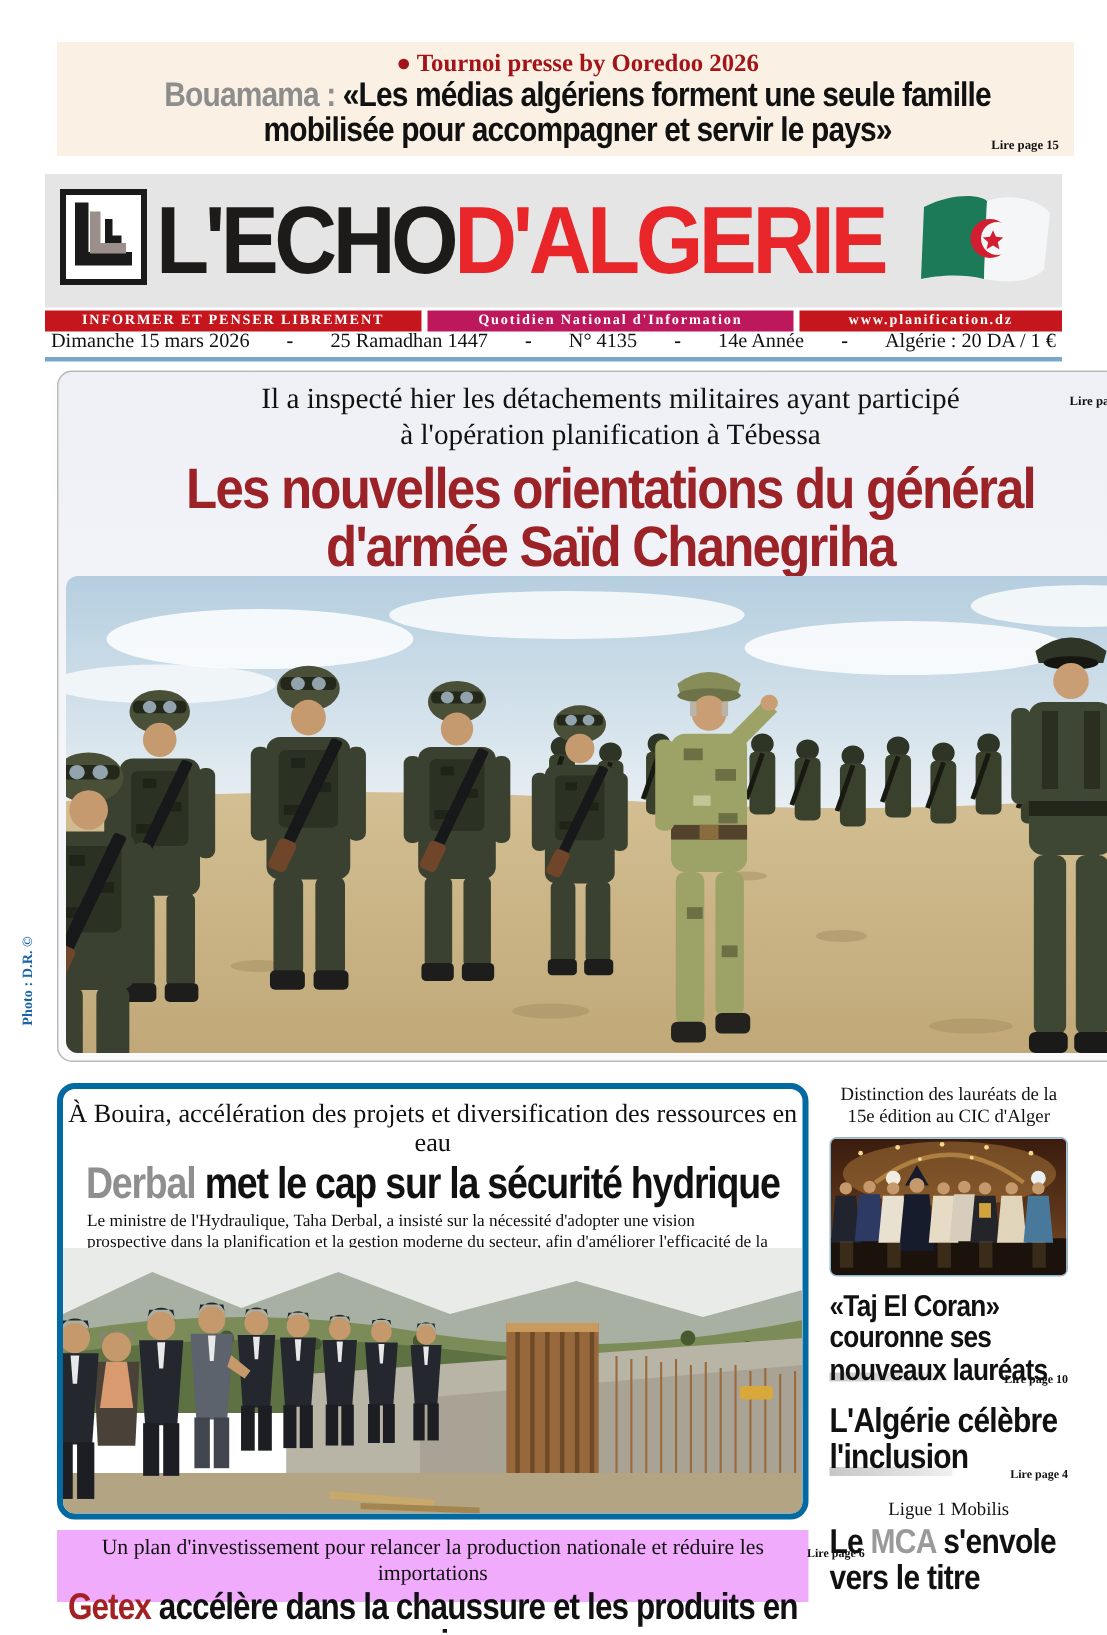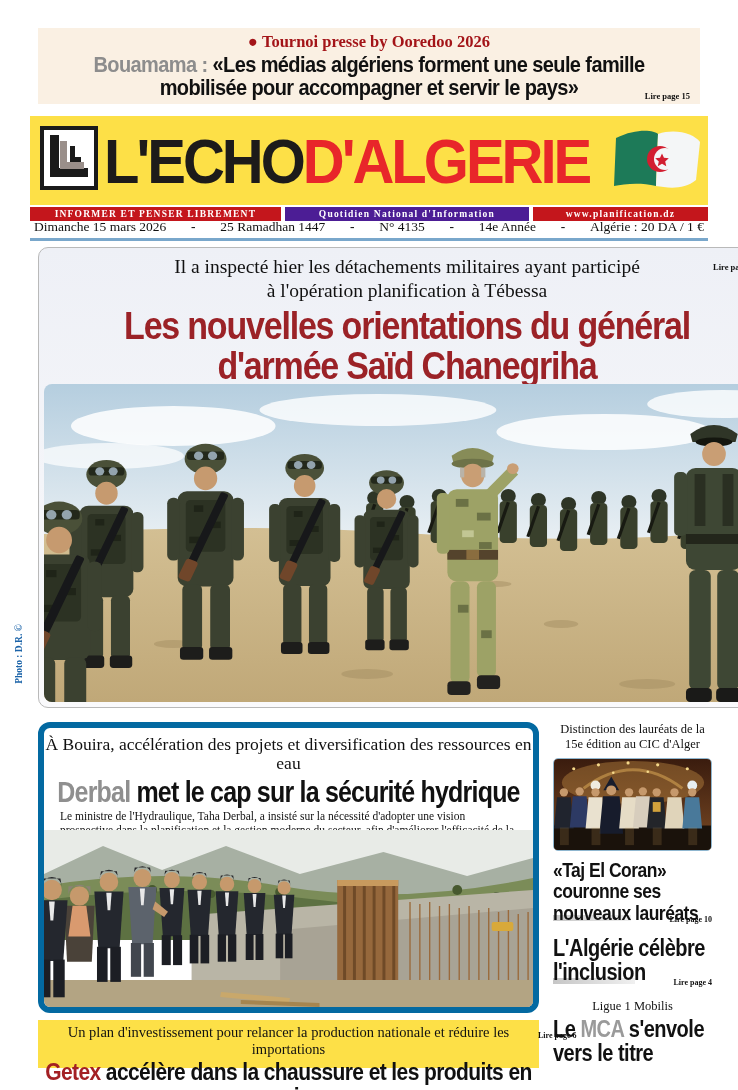--- a/index.html
+++ b/index.html
@@ -1,42 +1,42 @@
 <!DOCTYPE html>
 <html><head>
 <meta charset="utf-8">
 <style>
   html,body{margin:0;padding:0;background:#fff;}
   #page{position:relative;width:738px;height:1090px;background:#fff;overflow:hidden;
         font-family:"Liberation Sans",sans-serif;color:#111;}
 
   
-  .top-banner{position:absolute;left:38px;top:28px;width:662px;height:76px;background:#faf0e3;}
+  .top-banner{position:absolute;left:38px;top:28px;width:662px;height:76px;background:#faf0e3;padding-left:16px;}
   .tb-kicker{padding-top:5px;text-align:center;color:#a31418;
              font:bold 16.5px/1.1 "Liberation Serif",serif;}
   .tb-head{text-align:center;font-weight:bold;font-size:20px;line-height:1.06;
            letter-spacing:-0.6px;padding:1px 26px 0;transform:scaleY(1.14);transform-origin:center top;}
   .tb-speaker{color:#8d8d8d;}
   .tb-lire{position:absolute;right:10px;bottom:3px;font:bold 8.5px "Liberation Serif",serif;}
 
   
-  .masthead{position:absolute;left:30px;top:116px;width:678px;height:89px;background:#fde047;}
+  .masthead{position:absolute;left:30px;top:116px;width:678px;height:89px;background:#e5e5e5;}
   .logo-icon{position:absolute;left:10px;top:10px;}
   .masthead-title{position:absolute;left:74px;top:13px;white-space:nowrap;
       font-weight:bold;font-size:58px;line-height:1;letter-spacing:-3px;
       transform:scale(1.0,1.1);transform-origin:left top;color:#1d1b1a;}
   .title-red{color:#e8262a;}
   .flag{position:absolute;right:4px;top:8px;}
 
   
   .info-bar{position:absolute;left:30px;top:207px;width:678px;height:14px;display:flex;gap:4px;}
   .info-seg{color:#fff;font:bold 9.5px/14px "Liberation Serif",serif;letter-spacing:1.2px;
             text-align:center;white-space:nowrap;overflow:hidden;}
   .seg-red{background:#c4161c;}
-  .seg-black{background:#4c1d95;}
+  .seg-black{background:#be185d;}
   .seg1{flex:0 0 37%;}.seg2{flex:0 0 36%;}.seg3{flex:1;}
 
   
   .date-row{position:absolute;left:30px;top:220px;width:678px;height:16px;display:flex;
             justify-content:space-between;align-items:flex-start;box-sizing:border-box;
             font:13.5px/1 "Liberation Serif",serif;padding:0 4px;}
   .date-sep{font-weight:bold;}
   .blue-rule{position:absolute;left:30px;top:238px;width:678px;height:3px;background:#79a7cb;}
 
   
@@ -49,32 +49,32 @@
                letter-spacing:-1.2px;color:#9b2227;margin-top:4px;
                transform:scaleY(1.12);transform-origin:center top;}
   .mb-photo{position:absolute;left:5px;right:5px;bottom:5px;height:318px;border-radius:8px;overflow:hidden;}
   .mb-photo svg{display:block;width:100%;height:100%;}
   .photo-credit{position:absolute;left:-26px;top:648px;width:90px;height:12px;
                 transform:rotate(-90deg);font:bold 9.5px/12px "Liberation Serif",serif;
                 color:#1b63a8;text-align:center;}
 
   
   .bouira-box{position:absolute;left:38px;top:722px;width:501px;height:291px;box-sizing:border-box;
-              border:6px solid #0369a1;border-radius:12px;background:#fff;overflow:hidden;}
+              border:4px solid #0369a1;border-radius:12px;background:#fff;overflow:hidden;}
   .bz-kicker{text-align:center;font:17.5px/1.1 "Liberation Serif",serif;margin-top:7px;}
   .bz-headline{text-align:center;font-weight:bold;font-size:25px;line-height:1;
                letter-spacing:-0.8px;margin-top:3px;transform:scaleY(1.18);transform-origin:center top;}
   .bz-gray{color:#8f8f8f;}
   .bz-body{font:11.5px/1.3 "Liberation Serif",serif;padding:7px 16px 0;}
   .bz-lire{font:bold 8px "Liberation Serif",serif;text-align:center;padding-left:60px;margin-top:1px;}
   .bz-photo{position:absolute;left:0;right:0;bottom:0;height:177px;overflow:hidden;}
   .bz-photo svg{display:block;width:100%;height:100%;}
 
   
-  .getex-strip{position:absolute;left:38px;top:1020px;width:501px;height:48px;background:#fde047;
+  .getex-strip{position:absolute;left:38px;top:1020px;width:501px;height:48px;background:#f0abfc;
                text-align:center;}
   .gx-kicker{font:14.5px/1.15 "Liberation Serif",serif;padding-top:4px;}
   .gx-headline{font-weight:bold;font-size:21px;line-height:1;letter-spacing:-0.6px;margin-top:2px;
                transform:scaleY(1.18);transform-origin:center top;}
   .gx-red{color:#a32024;}
   .getex-lire{position:absolute;left:498px;top:1031px;font:bold 8px "Liberation Serif",serif;margin-left:40px;}
 
   
   .right-col{position:absolute;left:553px;top:722px;width:159px;}
   .rc-kicker{font:12.5px/1.18 "Liberation Serif",serif;text-align:center;}

